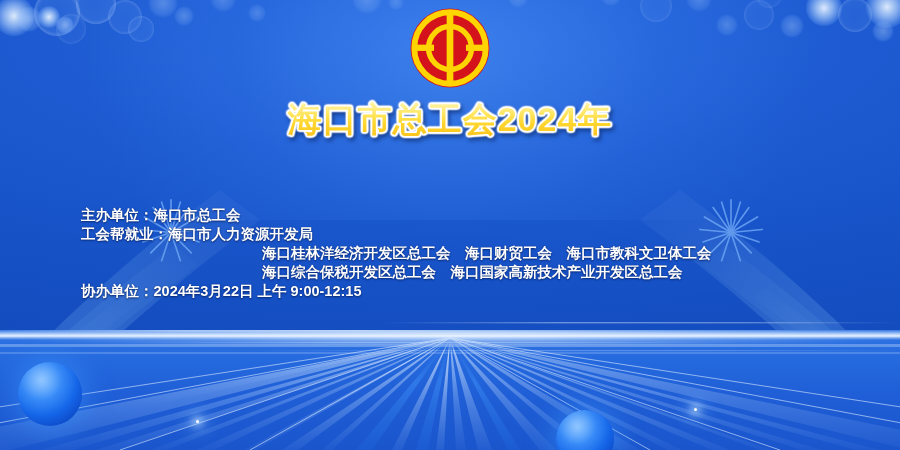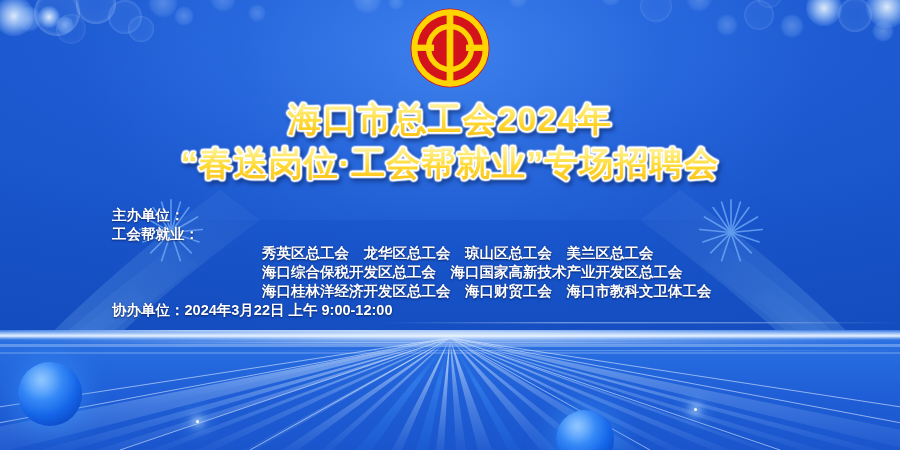--- a/index.html
+++ b/index.html
@@ -140,21 +140,21 @@
   
   .info {
     position: absolute;
     top: 206px;
     left: 0; right: 0;
   }
   .info-row {
     display: flex;
     align-items: flex-start;
     justify-content: flex-start;
-    padding-left: 112px;
+    padding-left: 81px;
     font-size: 14.5px;
     line-height: 19px;
     color: #FFFFFF;
     font-weight: bold;
     text-shadow: 0 1px 2px rgba(5,28,88,.75), 0 0 1px rgba(5,28,88,.6);
     white-space: nowrap;
   }
   .info-label { flex: 0 0 auto; }
   .info-value { flex: 0 0 auto; }
   .info-row.indented { padding-left: 262px; }
@@ -382,39 +382,37 @@
         <rect x="5" y="46" width="26" height="7.5" fill="#FFD400"></rect>
 
         <rect x="69" y="46" width="26" height="7.5" fill="#FFD400"></rect>
 
         <rect x="46" y="5" width="8" height="90" fill="#FFD400"></rect>
       </svg>
     </div>
 
     <div class="title-block">
       <div class="title-line title-1">海口市总工会2024年</div>
-      <div class="title-line title-2">“春送岗位·工会帮就业”专场招聘会</div>
     </div>
 
     <div class="info" id="info-list">
         <div class="info-row">
           <span class="info-label">主办单位：</span>
+          <span class="info-value">海口市总工会</span>
         </div>
         <div class="info-row">
           <span class="info-label">工会帮就业：</span>
+          <span class="info-value">海口市人力资源开发局</span>
         </div>
         <div class="info-row indented">
-          <span class="info-value">秀英区总工会　龙华区总工会　琼山区总工会　美兰区总工会</span>
+          <span class="info-value">海口桂林洋经济开发区总工会　海口财贸工会　海口市教科文卫体工会</span>
         </div>
         <div class="info-row indented">
           <span class="info-value">海口综合保税开发区总工会　海口国家高新技术产业开发区总工会</span>
         </div>
-        <div class="info-row indented">
-          <span class="info-value">海口桂林洋经济开发区总工会　海口财贸工会　海口市教科文卫体工会</span>
-        </div>
         <div class="info-row">
           <span class="info-label">协办单位：</span>
-          <span class="info-value">2024年3月22日 上午 9:00-12:00</span>
+          <span class="info-value">2024年3月22日 上午 9:00-12:15</span>
         </div>
       </div>
 
   </div>
 </div>
 
 </body></html>

